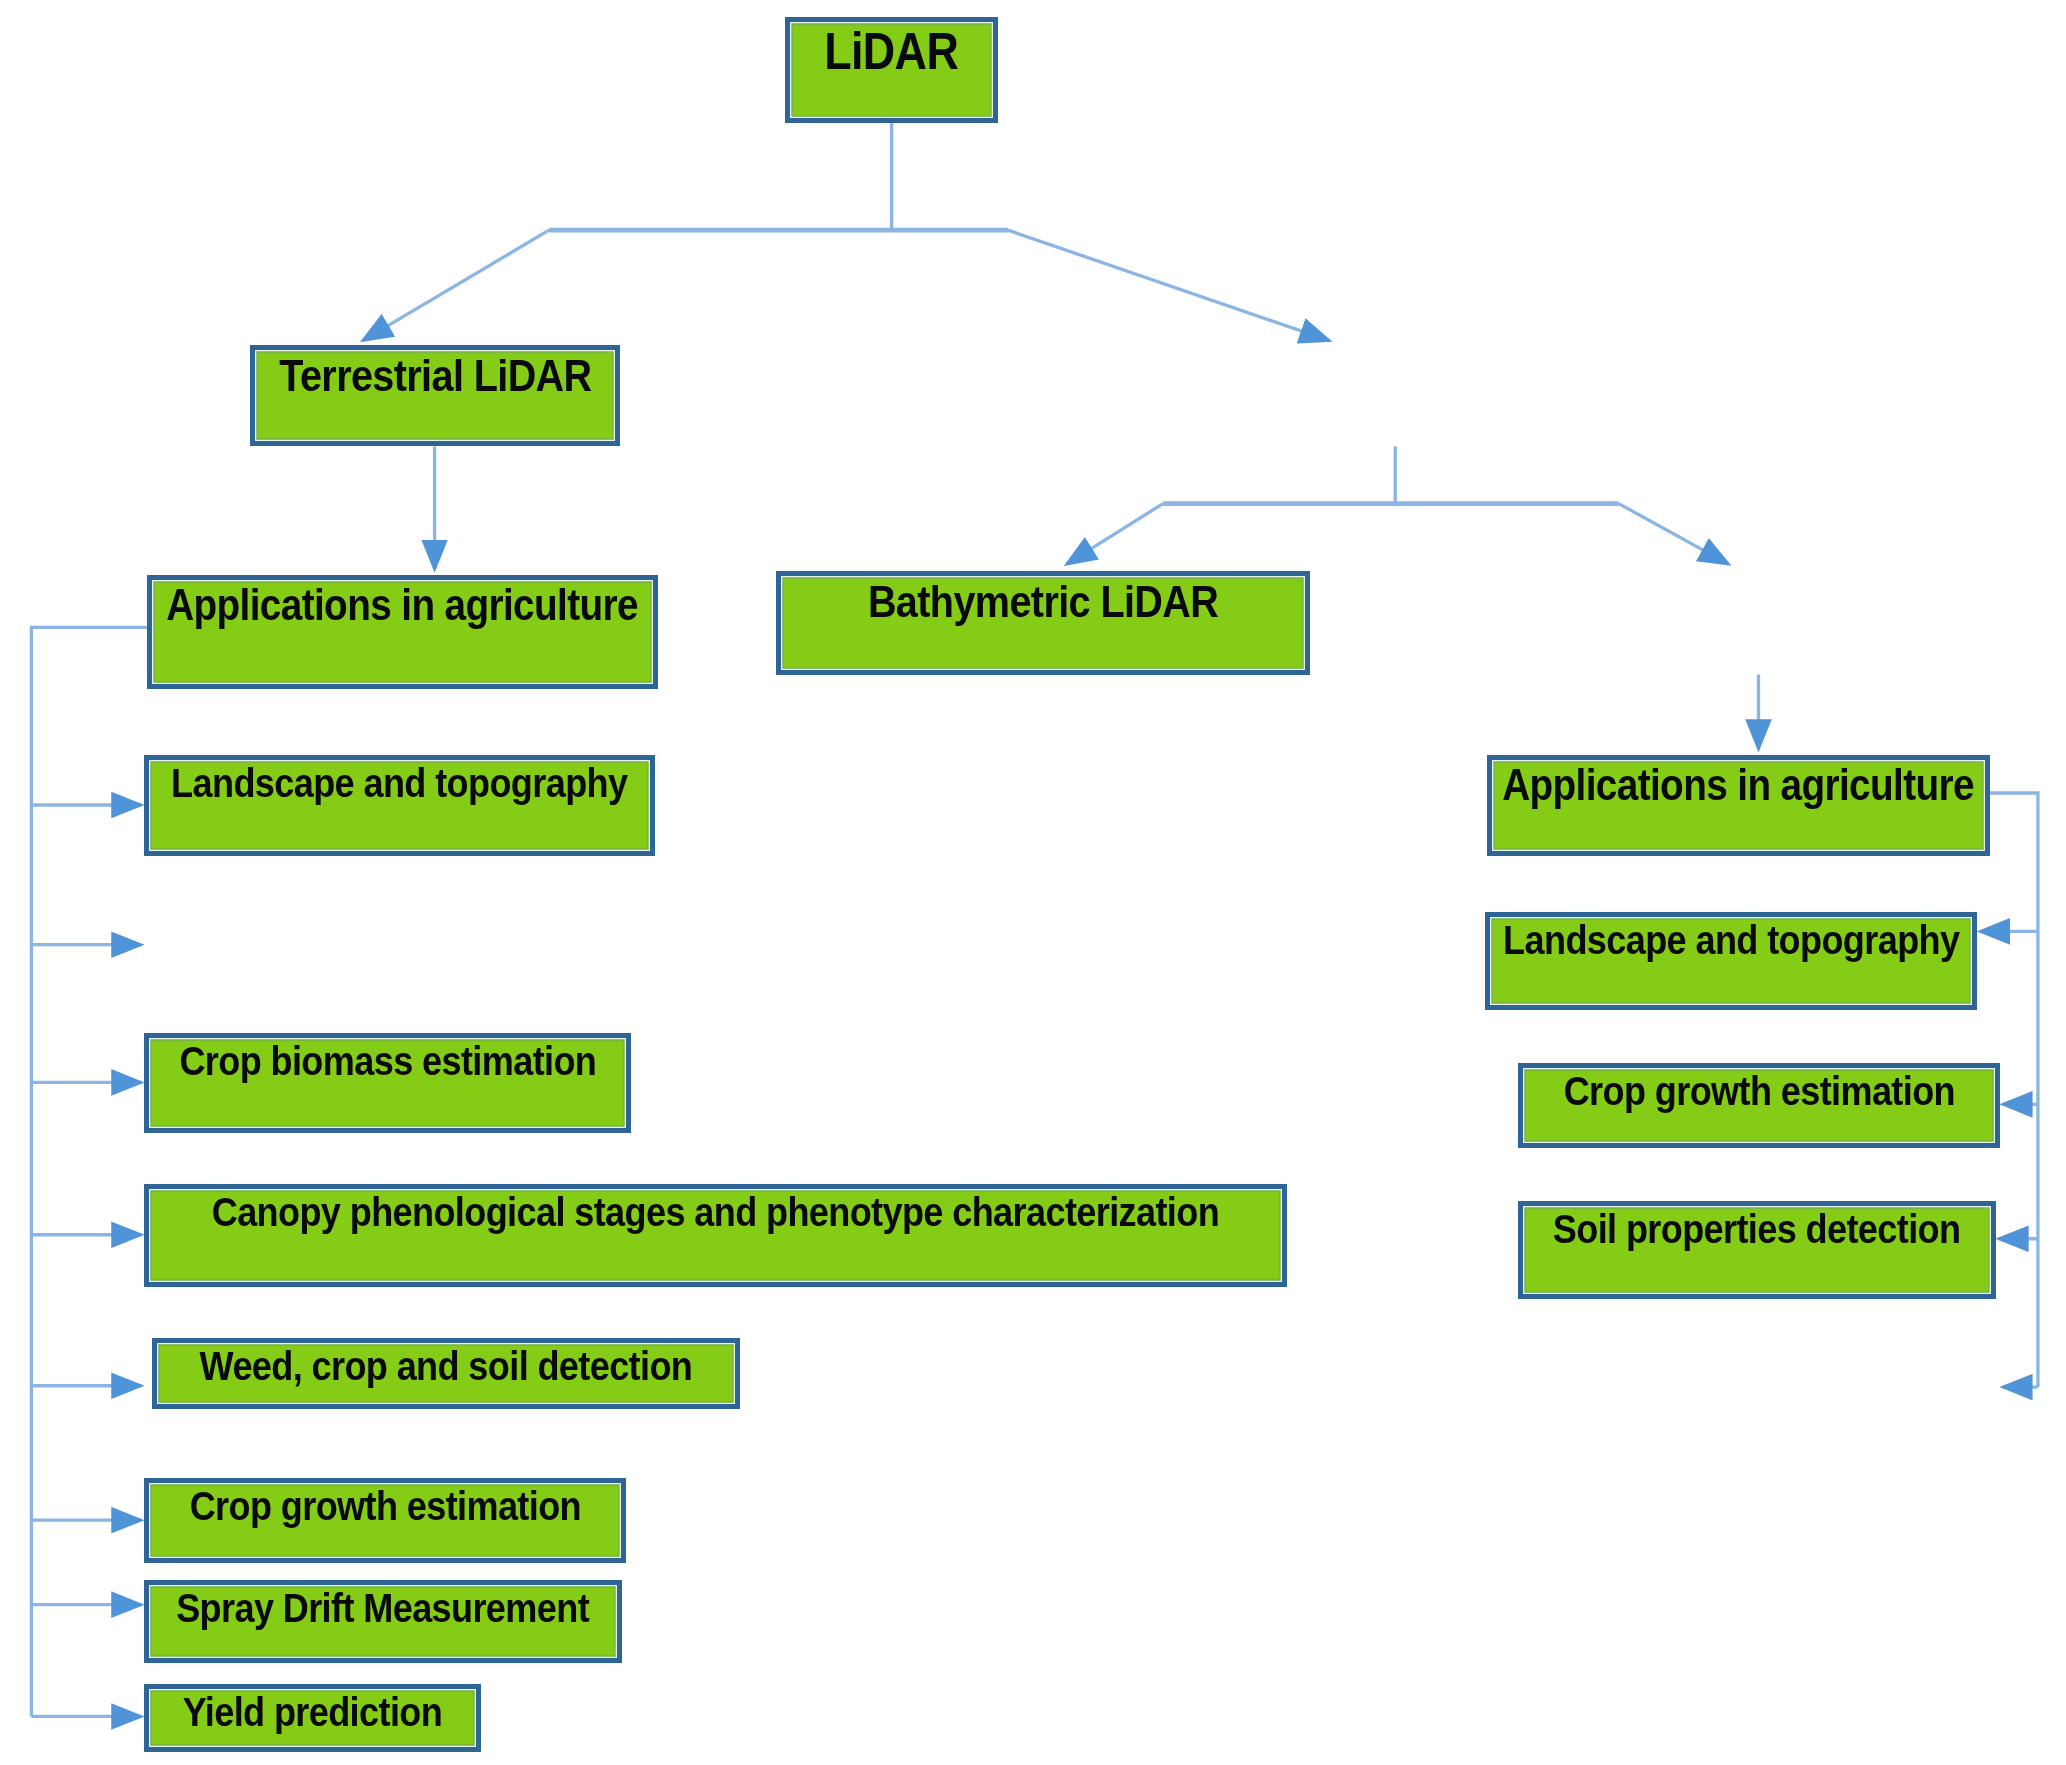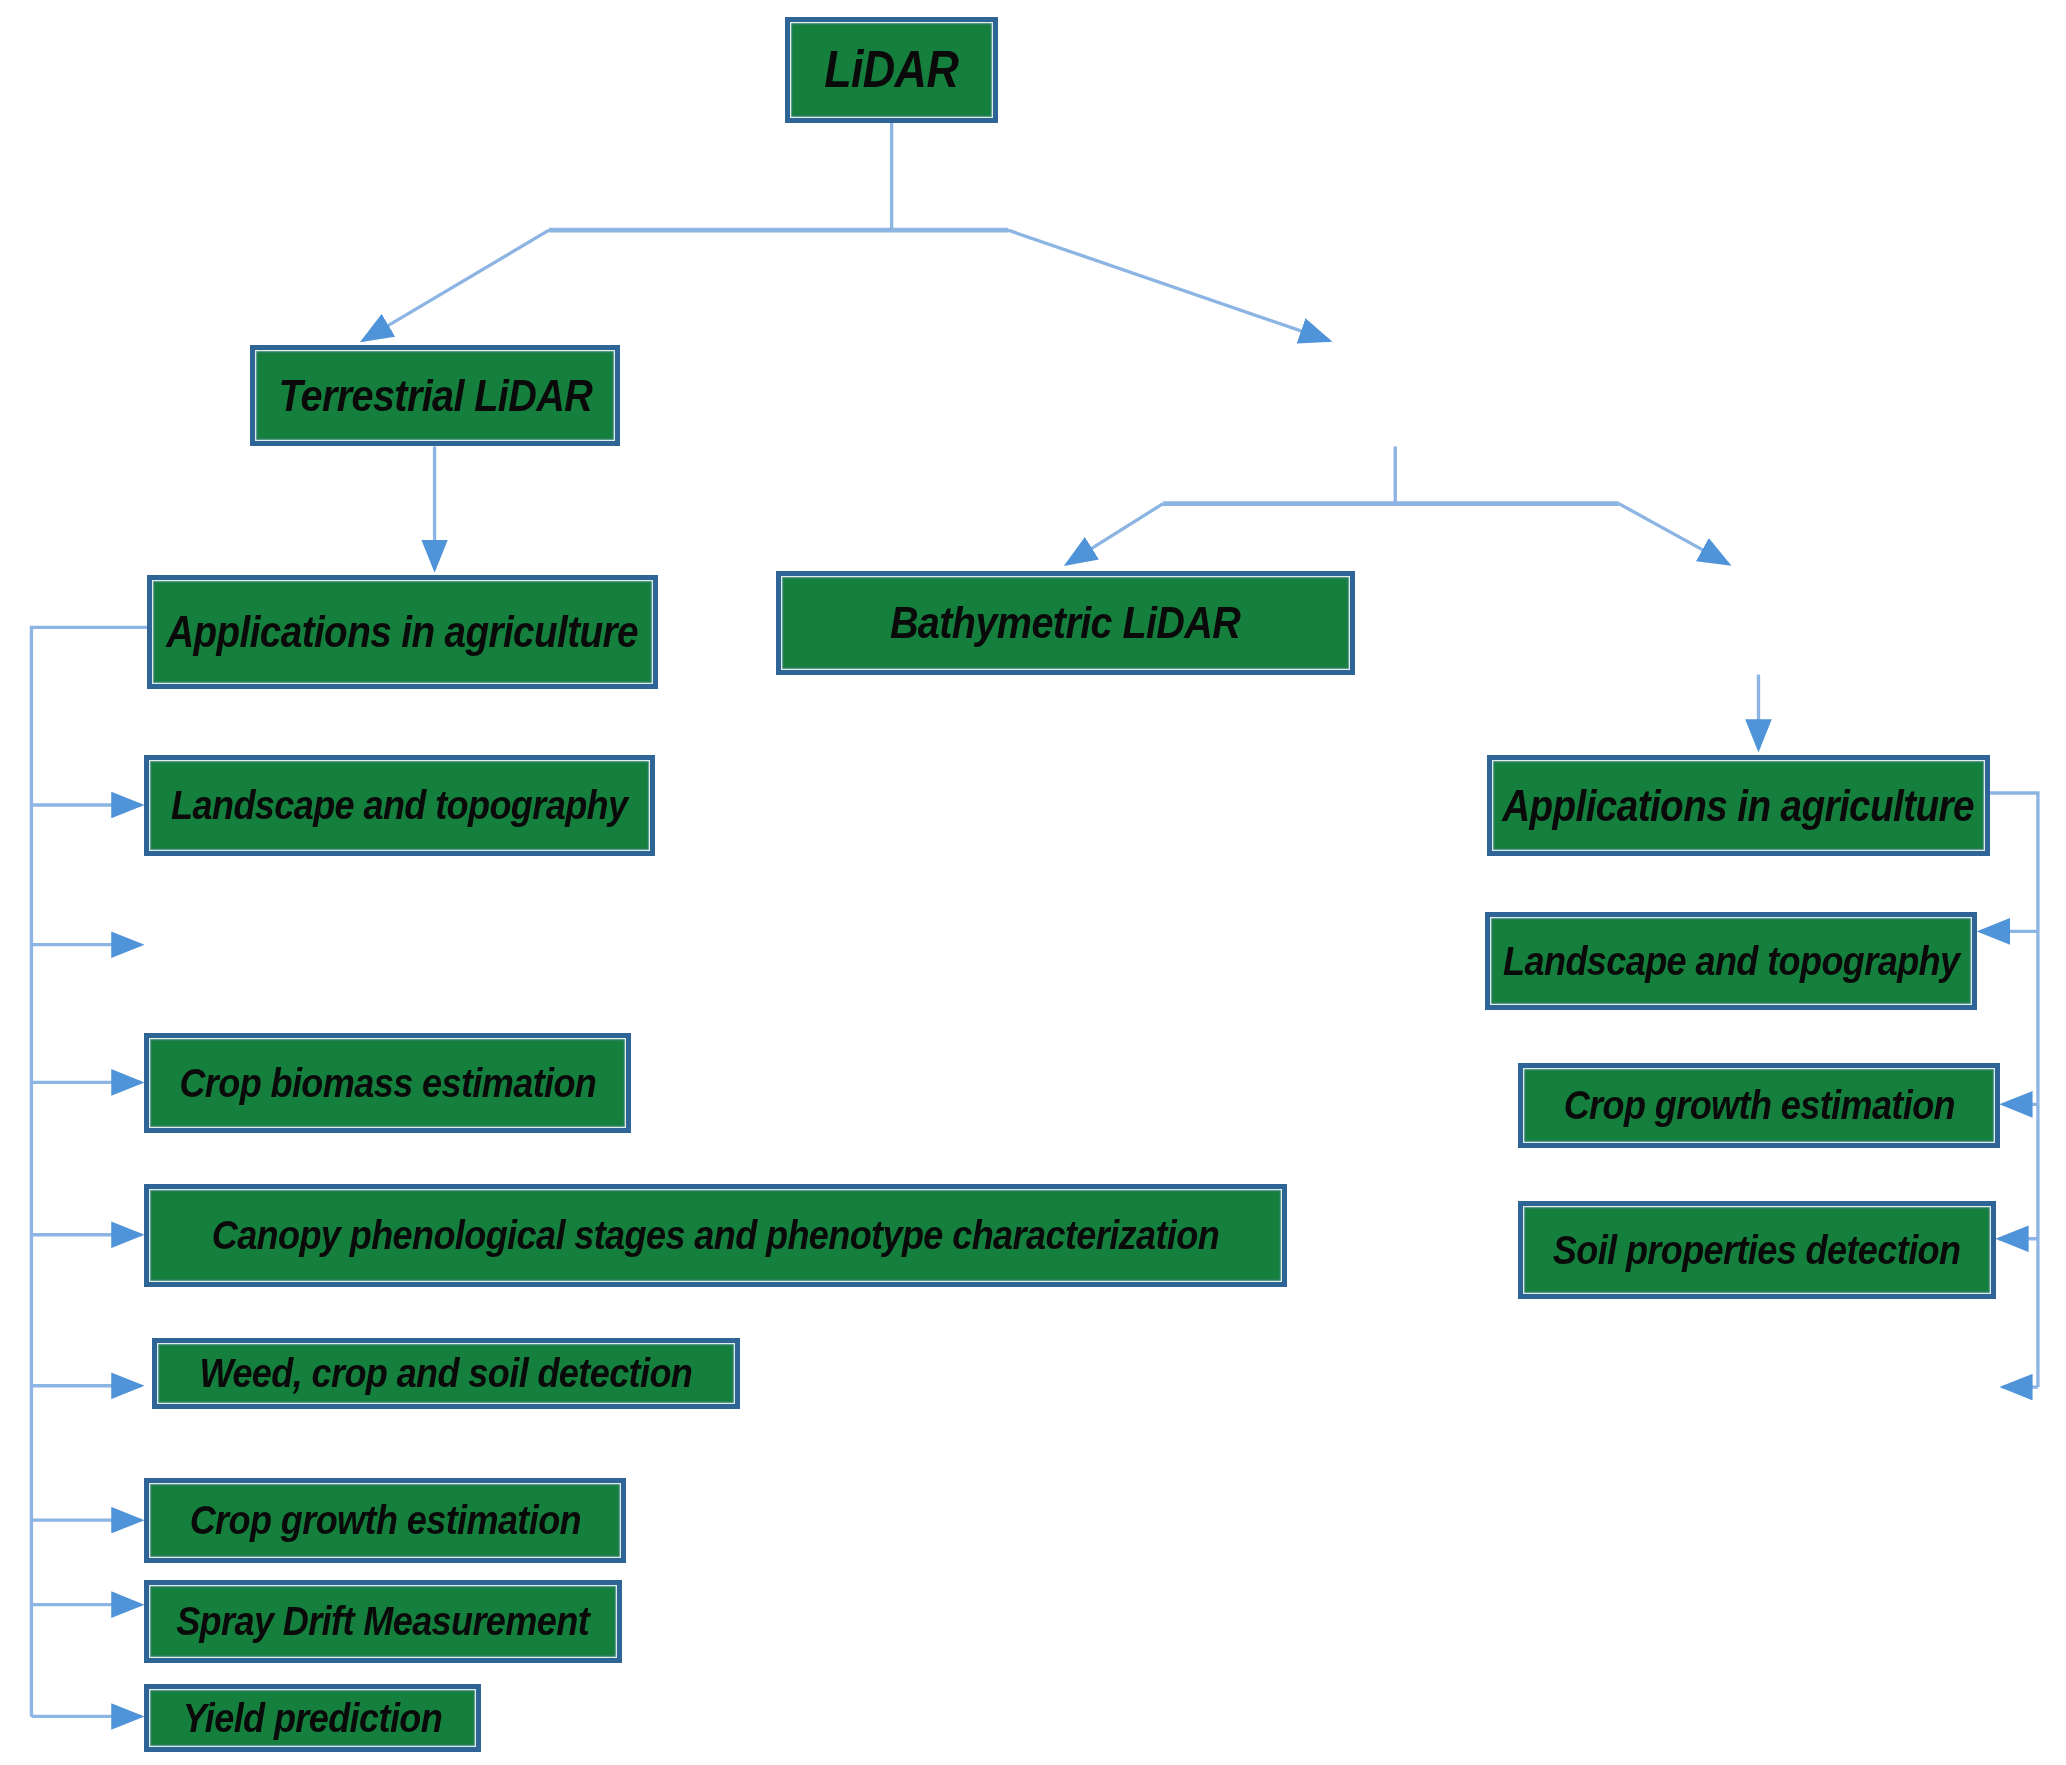--- a/index.html
+++ b/index.html
@@ -28,28 +28,26 @@
   .connector {
     stroke: var(--connector-color);
     stroke-width: 5;
     fill: none;
   }
   .connector.bar { stroke-width: 7; }
   .arrowhead { fill: var(--arrow-color); }
   .node {
     position: absolute;
     box-sizing: border-box;
-    background: #15803d;
+    background: #84cc16;
     border: 5.3px solid var(--box-border);
     box-shadow: inset 0 0 0 1.3px rgba(255,255,255,0.85), inset 0 0 0 2.7px rgba(88,130,172,0.35);
     display: flex;
-    align-items: center;
     justify-content: center;
     white-space: nowrap;
-    font-style: italic;
   }
   .node .lbl {
     display: inline-block;
     font-weight: 700;
     color: var(--text-color);
     font-size: 41px;
     letter-spacing: -0.7px;
     transform: scaleX(0.88);
     transform-origin: center center;
   }
@@ -116,21 +114,21 @@
     <span class="lbl" style="transform: scaleX(0.88);">LiDAR</span>
   </div>
 
   <div class="node lvl1" style="left:250px;top:345px;width:370px;height:101px">
     <span class="lbl" style="transform: scaleX(0.88);">Terrestrial LiDAR</span>
   </div>
 
   <div class="node lvl2" style="left:147px;top:575px;width:511px;height:114px">
     <span class="lbl" style="transform: scaleX(0.88);">Applications in agriculture</span>
   </div>
-  <div class="node lvl1" style="left:776px;top:571px;width:579px;height:104px">
+  <div class="node lvl1" style="left:776px;top:571px;width:534px;height:104px">
     <span class="lbl" style="transform: scaleX(0.88);">Bathymetric LiDAR</span>
   </div>
   <div class="node lvl2" style="left:1487px;top:755px;width:503px;height:101px">
     <span class="lbl" style="transform: scaleX(0.88);">Applications in agriculture</span>
   </div>
 
   <div class="node" style="left:144px;top:755px;width:511px;height:101px">
     <span class="lbl" style="transform: scaleX(0.88);">Landscape and topography</span>
   </div>
   <div class="node" style="left:144px;top:1033px;width:487px;height:100px">

